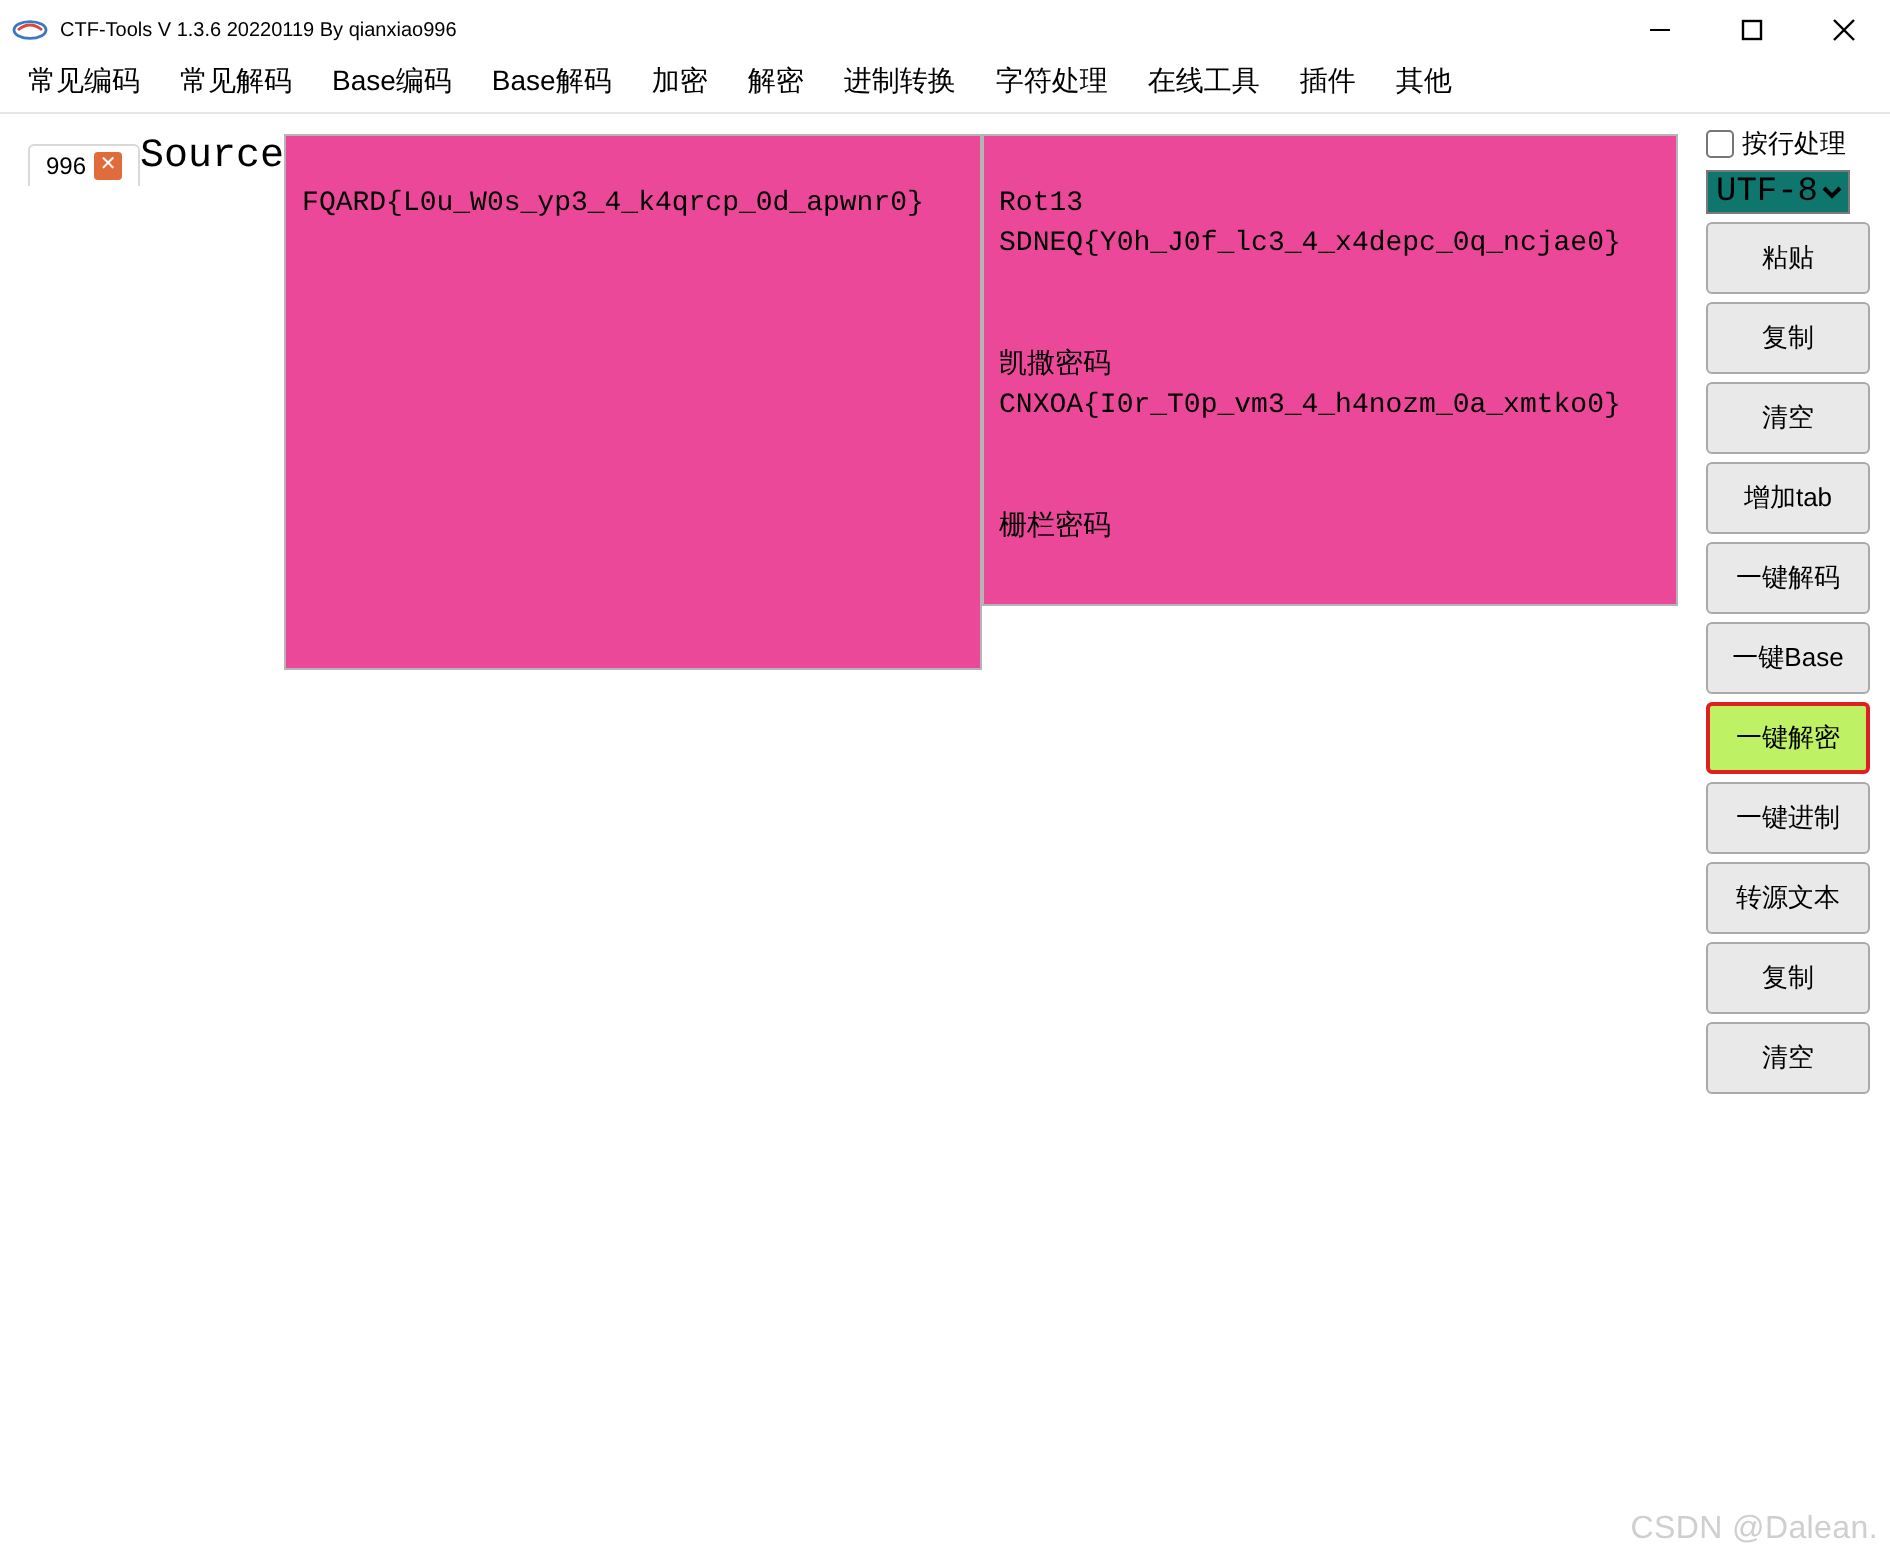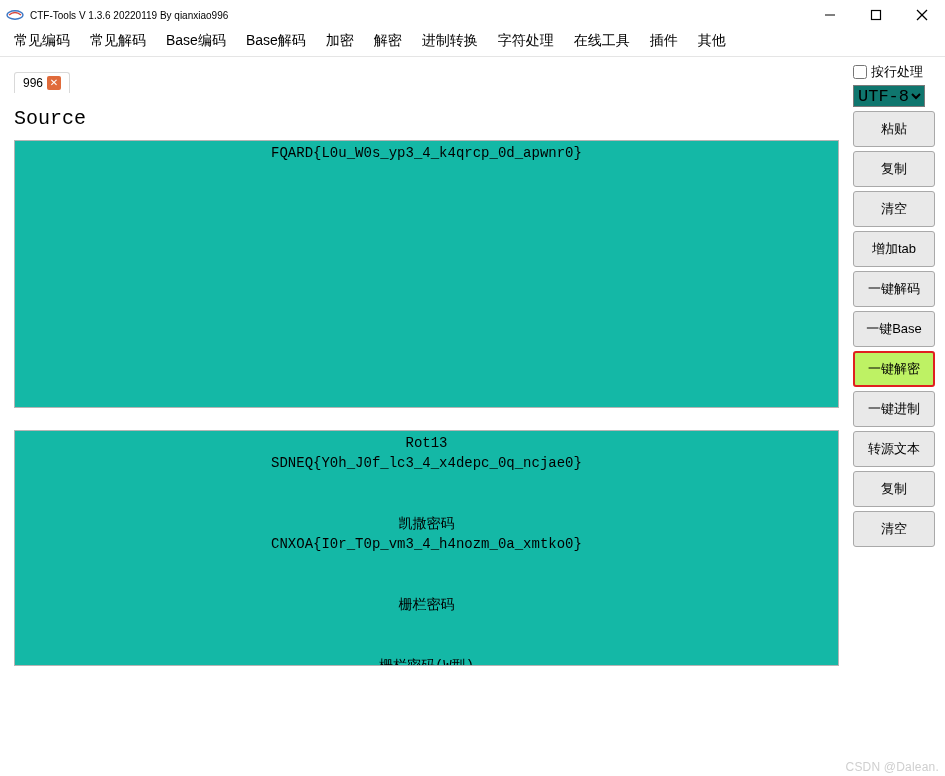--- a/index.html
+++ b/index.html
@@ -48,21 +48,21 @@
   .divider { height: 1px; background: #e5e5e5; margin-top: 2px; }
   
   .main {
     display: flex;
     height: calc(776px - 30px - 26px - 1px - 22px);
   }
   .leftcol {
     flex: 1;
     padding: 10px 10px 0 14px;
     display: flex;
-    flex-direction: column;
+    flex-direction: row;
   }
   .rightcol {
     width: 96px;
     padding: 6px 8px 0 4px;
     display: flex;
     flex-direction: column;
     gap: 4px;
   }
   
   .tabstrip {
@@ -96,27 +96,26 @@
     font-family: "SimSun","Courier New",monospace;
     font-size: 20px;
     color: #000;
     margin-bottom: 10px;
   }
   .textbox {
     width: 100%;
     border: 1px solid #b5b5b5;
     font-family: "SimSun","Courier New",monospace;
     font-size: 14px;
-    padding: 2px 8px;
+    padding: 24px 8px;
     resize: none;
     outline: none;
-    background: #14b8a6;
+    background: #ec4899;
     color: #000;
     line-height: 1.45;
-    text-align: center;
   }
   .source-box { height: 268px; }
   .result-box { height: 236px; overflow-y: scroll; }
   .gap { height: 22px; }
   
   .chkrow {
     display: flex; align-items: center; gap: 4px;
     font-size: 13px;
   }
   .chkrow input { width: 14px; height: 14px; }
@@ -139,21 +138,21 @@
     cursor: default;
   }
   .rbtn.highlight {
     border: 2px solid #e02020;
     background: #bef264;
   }
   .watermark {
     position: absolute;
     right: 6px;
     bottom: 2px;
-    font-size: 12px;
+    font-size: 16px;
     color: #cfcfcf;
     font-family: Arial, sans-serif;
     letter-spacing: .2px;
   }
 </style>
 </head>
 <body>
 
 <div class="titlebar">
   <span class="logo">

